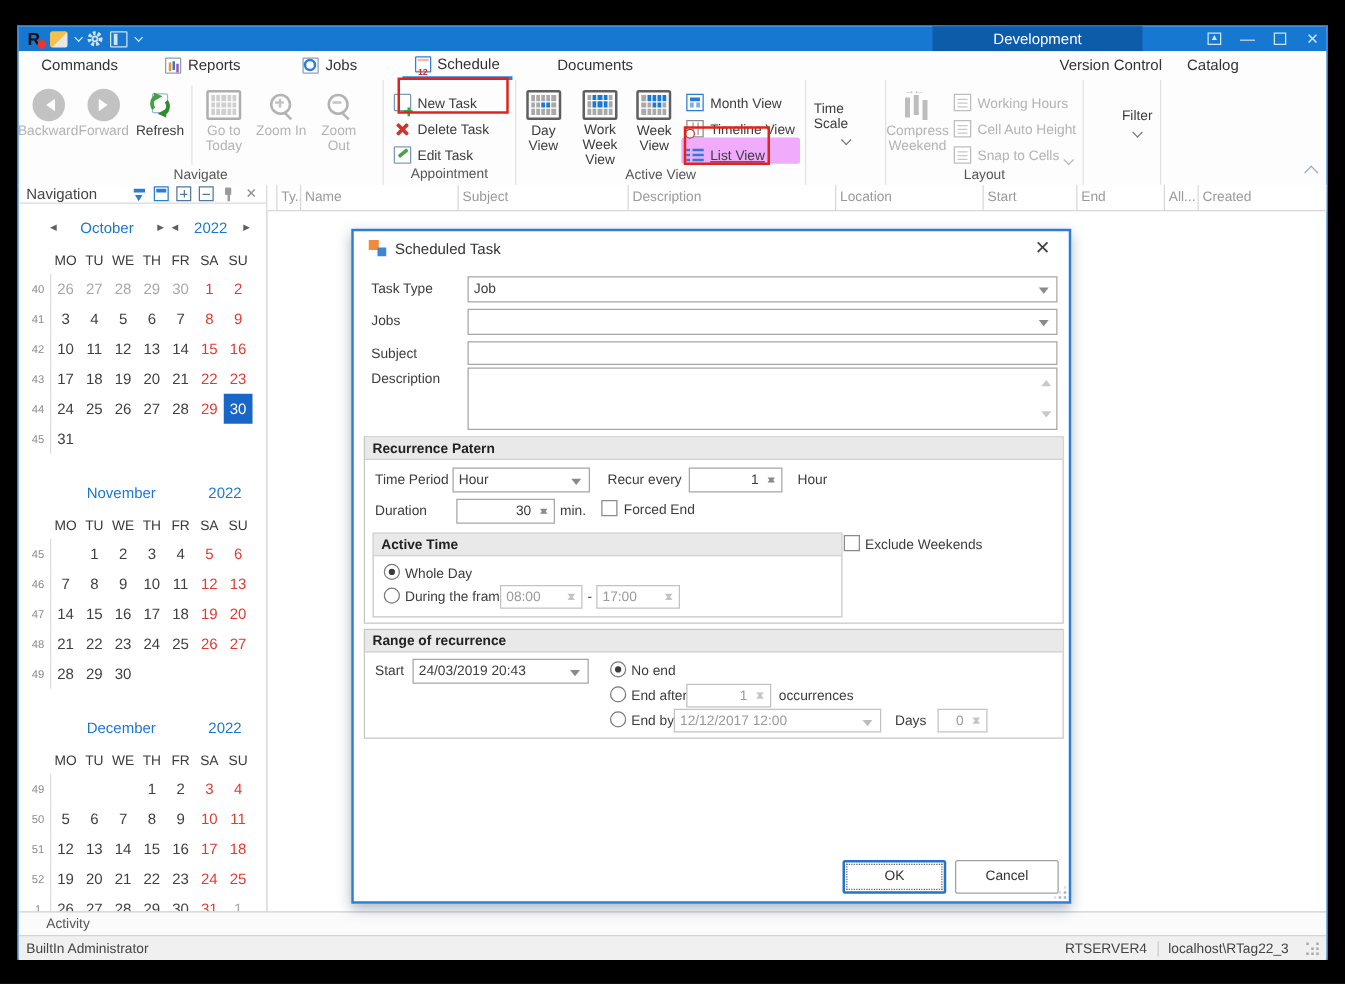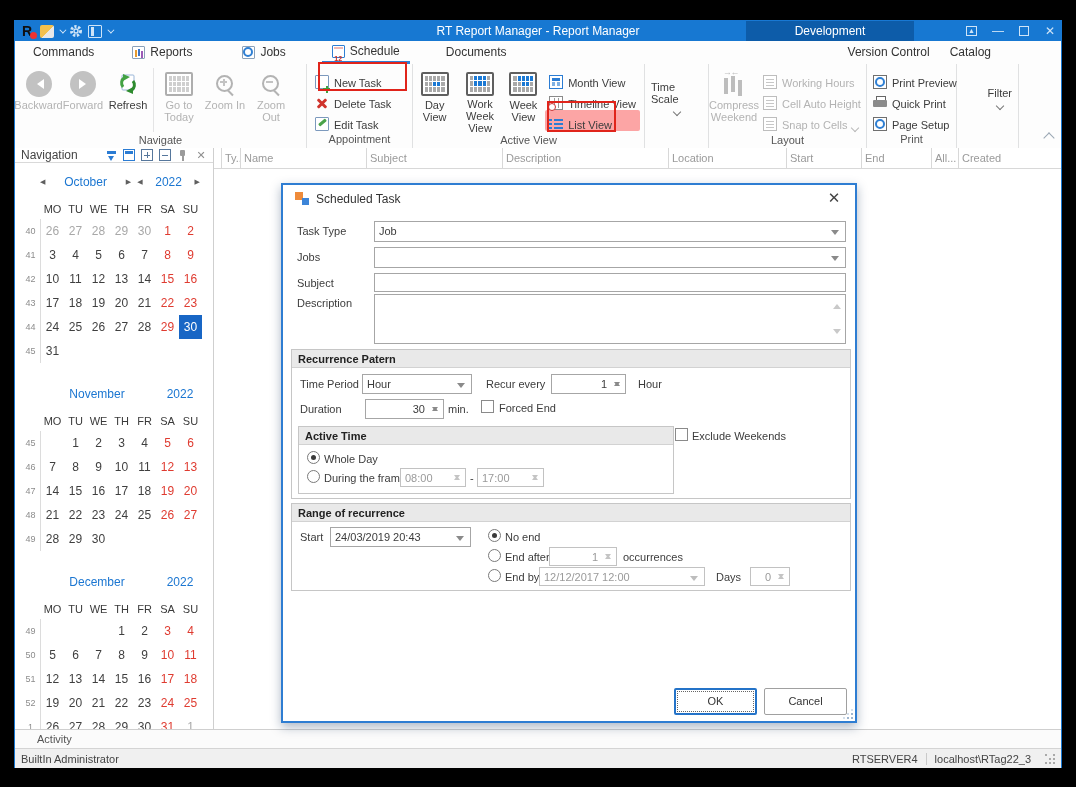--- a/index.html
+++ b/index.html
@@ -41,21 +41,21 @@
   .ribbon { position:absolute; left:0; right:0; top:43px; height:85px; background:#fdfdfd; border-bottom:1px solid #d5d5d5; display:flex; }
   .rgroup { display:flex; flex-direction:column; border-right:1px solid #e0e1e2; }
   .rbody { flex:1; display:flex; align-items:flex-start; padding-top:2px; }
   .rlabel { height:15px; text-align:center; color:#555; font-size:11px; line-height:13px; }
   .bigbtn { width:47px; display:flex; flex-direction:column; align-items:center; text-align:center; line-height:12px; padding-top:3px; height:68px; }
   .bigbtn .bicon { height:30px; display:flex; align-items:center; justify-content:center; }
   .dis { color:#b3b3b3; }
   .vsep { width:1px; background:#e4e4e5; margin:2px 1px; align-self:stretch; }
   .smallstack { display:flex; flex-direction:column; padding:2px 4px 0 4px; }
   .smallbtn { display:flex; align-items:flex-end; gap:5px; height:21px; white-space:nowrap; padding:0 4px; }
-  .smallbtn.sel { background:#fca5a5; border-radius:2px;text-decoration:underline; }
+  .smallbtn.sel { background:#f0abfc; border-radius:2px;text-decoration:underline; }
   .circle-btn { width:26px; height:26px; border-radius:50%; background:#c2c2c2; position:relative; }
   .circle-btn::before { content:""; position:absolute; top:8px; width:0; height:0; border:5px solid transparent; }
   .circle-l::before { left:6px; border-right:7px solid #fff; }
   .circle-r::before { left:9px; border-left:7px solid #fff; }
   .mini-cal { display:grid; grid-template-columns:repeat(5,1fr); gap:1px; width:28px; height:24px; border:2px solid #5f5f5f; border-radius:2px; background:#fff; padding:2px; }
   .mini-cal i { background:#a9a9a9; }
   .mini-cal i.b { background:#1b79d4; }
   .mini-cal.disab { border-color:#aeaeae; }
   .mini-cal.disab i { background:#cfcfcf; }
   .mag { width:22px; height:22px; position:relative; }
@@ -183,21 +183,20 @@
       <span class="rlogo">R<i></i></span>
       <span class="qicon q-export"></span>
       <span class="tchev"></span>
       <svg class="gear-svg" width="14" height="14" viewBox="0 0 14 14">
           <circle cx="7" cy="7" r="4.5" stroke="#cfe4f7" stroke-width="3" stroke-dasharray="2.2 1.6" fill="none"></circle>
           <circle cx="7" cy="7" r="2" fill="#1778d2" stroke="#cfe4f7" stroke-width="1.4"></circle>
         </svg>
       <span class="qicon q-layout"></span>
       <span class="tchev"></span>
     </div>
-    <div class="title-text">RT Report Manager - Report Manager</div>
     <div class="env-seg">Development</div>
     <div class="winbtns">
       <span class="wb wb-restore">▲</span>
       <span class="wb wb-min">—</span>
       <span class="wb wb-max"></span>
       <span class="wb">✕</span>
     </div>
   </div>
 
   <div class="tabrow">
@@ -434,39 +433,20 @@
           <div class="smallbtn dis">
               <span class="sicon grayic"></span>
               <span>Snap to Cells</span>
               <span class="chevd g"></span>
             </div>
         </div>
       </div>
       <div class="rlabel">Layout</div>
     </div>
 
-    <div class="rgroup" style="width:90px">
-      <div class="rbody">
-        <div class="smallstack" style="padding-left:2px">
-          <div class="smallbtn">
-              <span class="sicon ppicon"></span>
-              <span>Print Preview</span>
-            </div>
-          <div class="smallbtn">
-              <span class="printer"></span>
-              <span>Quick Print</span>
-            </div>
-          <div class="smallbtn">
-              <span class="sicon ppicon"></span>
-              <span>Page Setup</span>
-            </div>
-        </div>
-      </div>
-      <div class="rlabel">Print</div>
-    </div>
 
     <div class="rgroup" style="width:62px;border-right:1px solid #e0e1e2">
       <div class="rbody" style="justify-content:flex-end;width:100%">
         <div class="tscale">
           <span>Filter</span>
           <span class="chevd"></span>
         </div>
       </div>
     </div>
 

